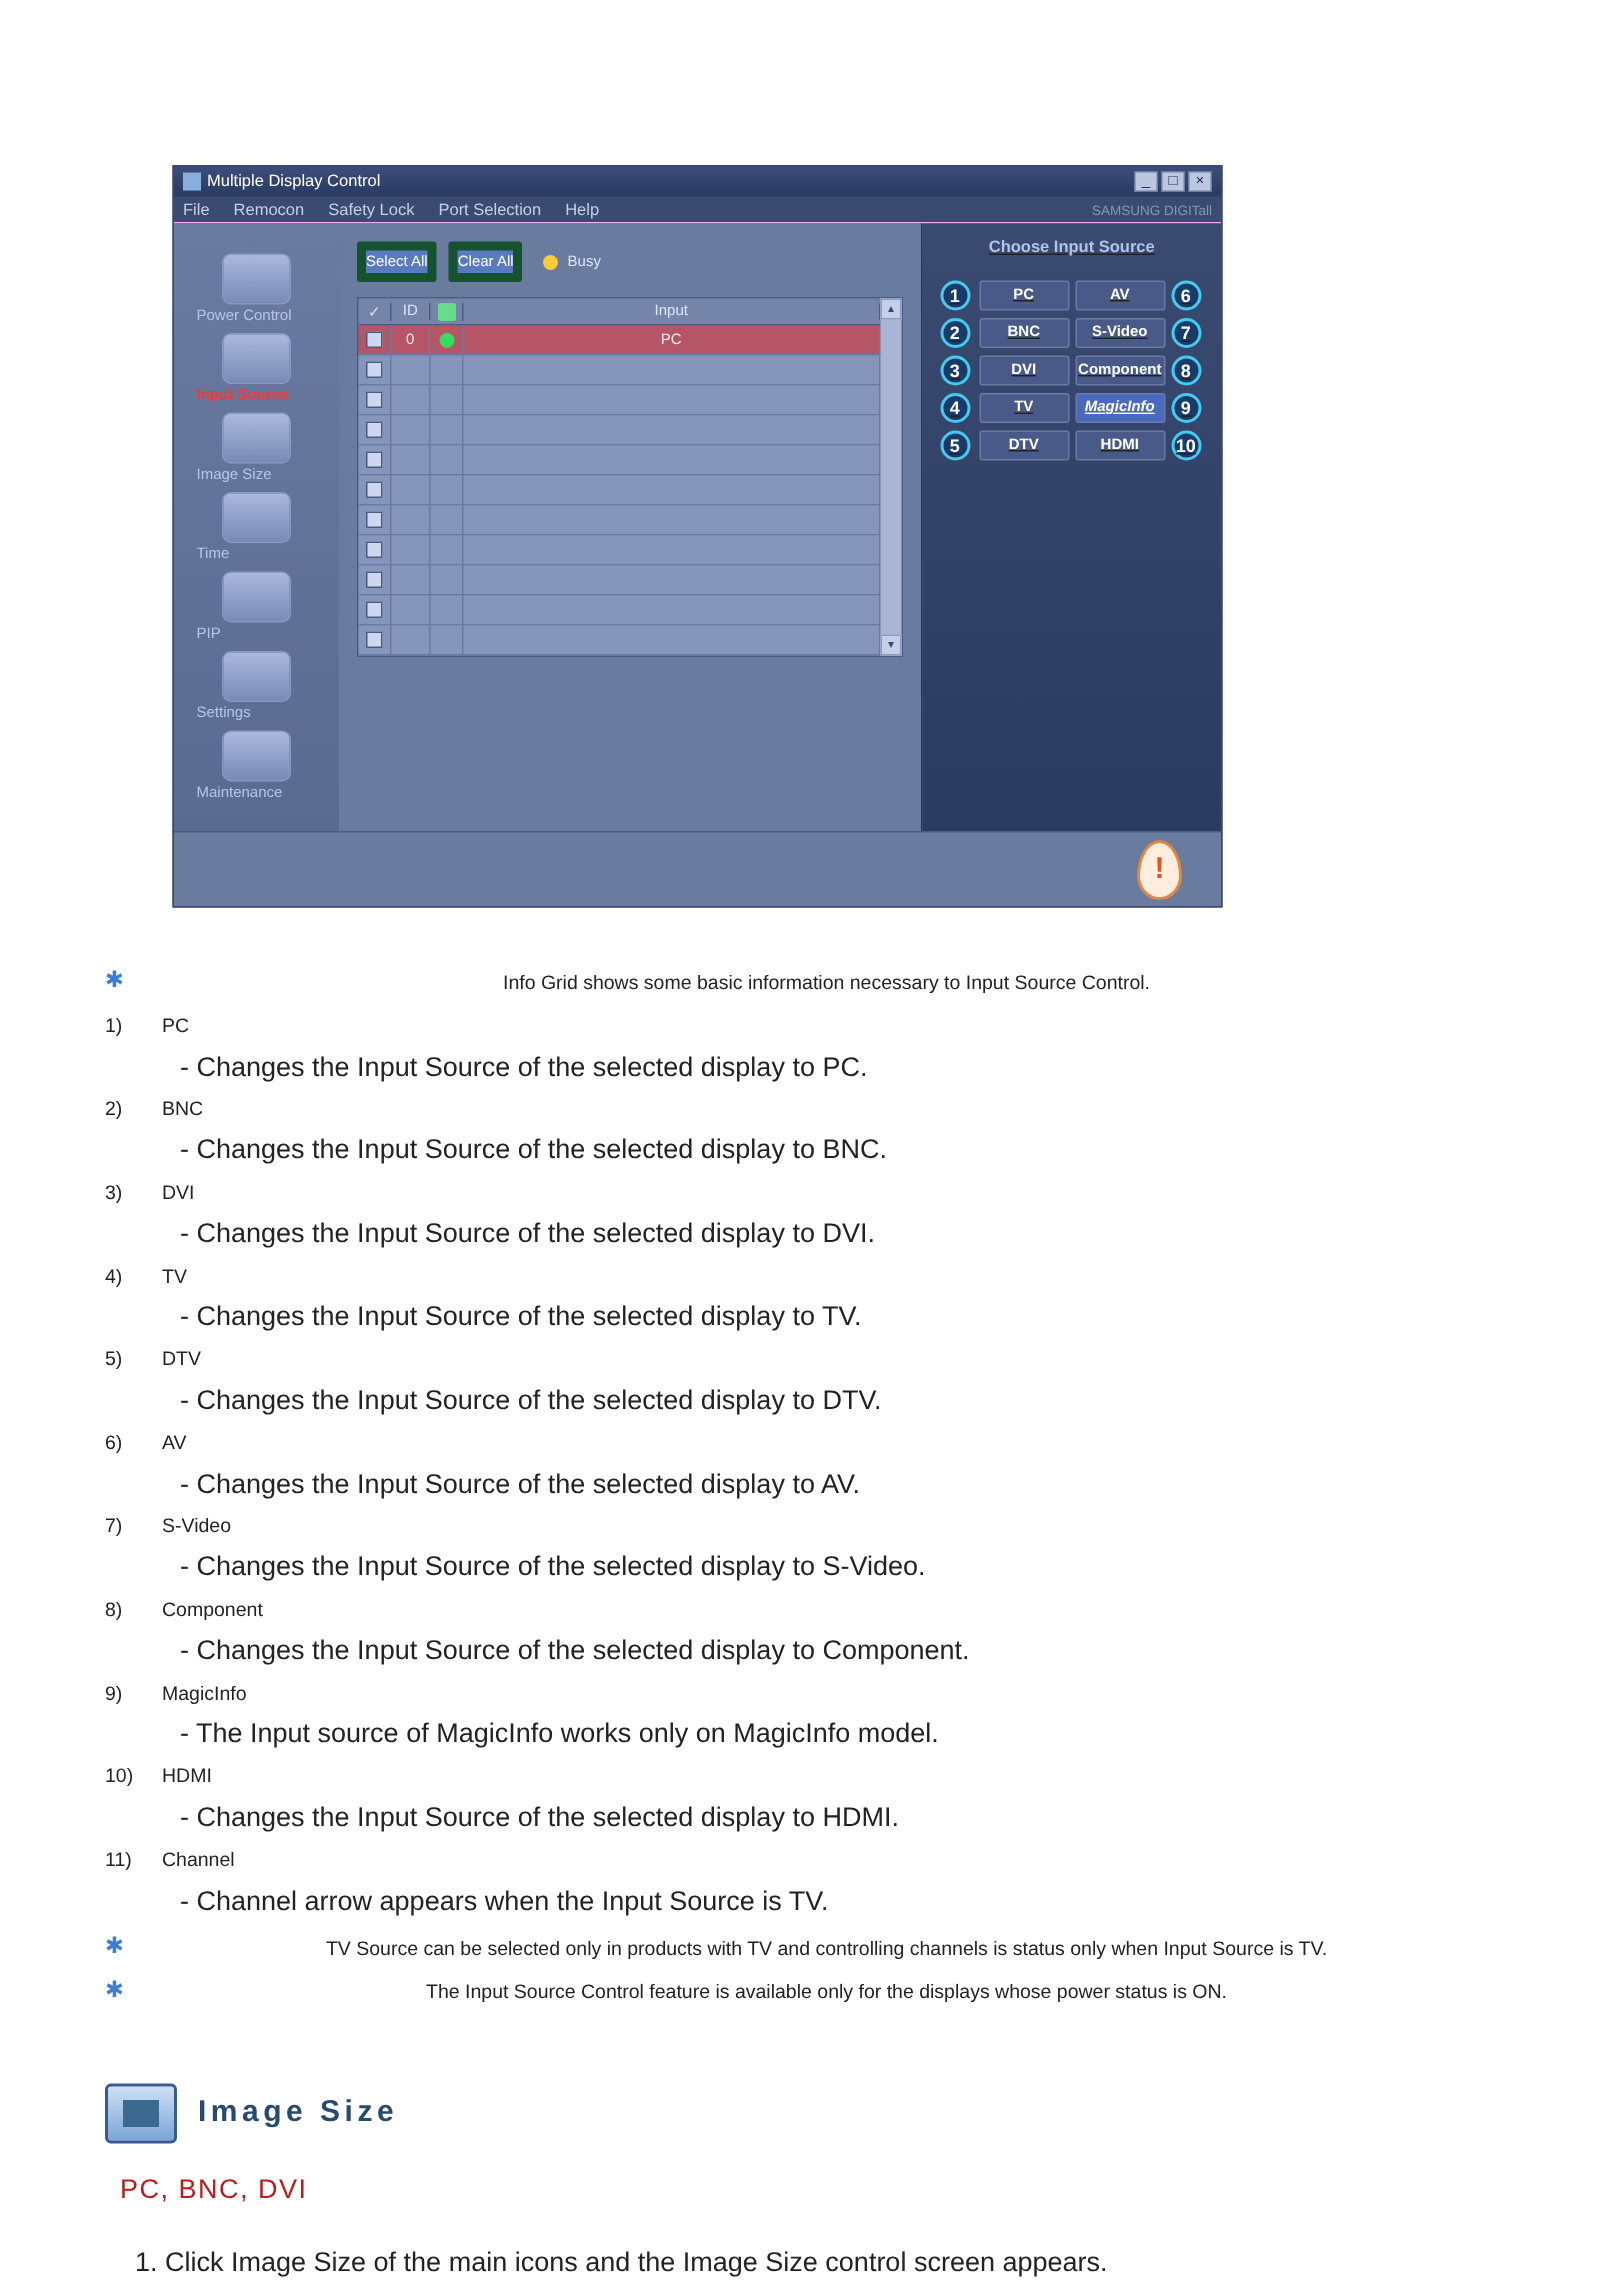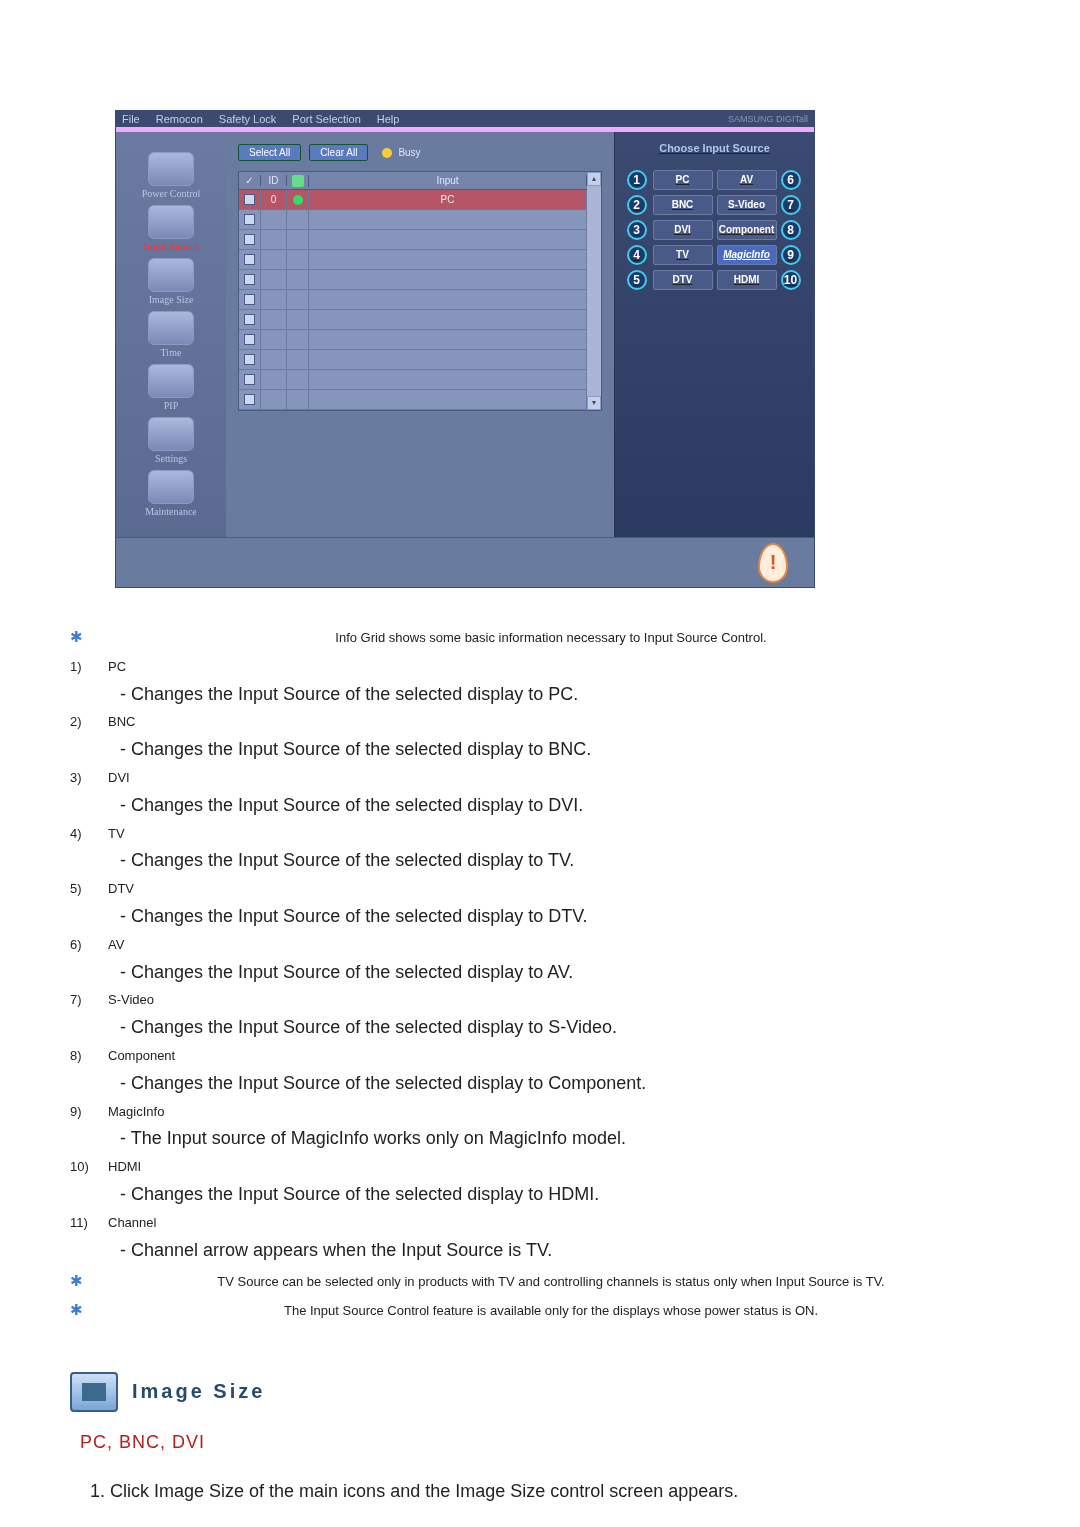--- a/index.html
+++ b/index.html
@@ -41,21 +41,21 @@
       border: 1px solid #6a7ca5; font-size: 10px; text-align: center;
       line-height: 11px; color: #1a2a50;
     }
     .menubar {
       background: #3a4a70;
       color: #c5d0e8;
       font-size: 11px;
       padding: 2px 6px;
       display: flex;
       gap: 16px;
-      border-bottom: 5px solid #f0abfc;
+      border-bottom: 1px solid #f0abfc;
       align-items: center;
     }
     .menubar .brand {
       margin-left: auto;
       font-size: 9px;
       color: #8895b5;
     }
 
     .main-area {
       display: flex;
@@ -67,24 +67,23 @@
       width: 110px;
       background: linear-gradient(#6a7aa0, #5a6a90);
       display: flex;
       flex-direction: column;
       align-items: center;
       padding: 20px 0;
       gap: 6px;
     }
     .sidebar-item {
       width: 80px;
-      text-align: center;
+      text-align: left;
       color: #b8c5e8;
       font-size: 10px;
-      font-family: Liberation Serif, serif;
     }
     .sidebar-item.active .sidebar-label { color: #ff3333; font-weight: bold; }
     .sidebar-icon {
       width: 46px; height: 34px;
       margin: 0 auto 2px;
       background: linear-gradient(#aab8dd, #7a8ab5);
       border-radius: 6px;
       border: 1px solid #8a9ac5;
       display: flex; align-items:center; justify-content:center;
     }
@@ -92,24 +91,24 @@
 
     
     .content {
       flex: 1;
       padding: 12px;
       position: relative;
     }
     .top-buttons { display: flex; gap: 8px; align-items: center; margin-bottom: 10px; }
     .btn {
       background: #5a7ac0;
-      border: 1px solid #14532d;
+      border: 6px solid #14532d;
       color: #fff;
       font-size: 10px;
-      padding: 2px 10px;
+      padding: 2px 0;
       border-radius: 2px;
     }
     .busy-indicator {
       display: flex; align-items: center; gap: 6px;
       font-size: 10px; color: #dde5ff;
       margin-left: 6px;
     }
     .busy-dot {
       width: 10px; height: 10px; border-radius: 50%; background: #ffcc33;
       display: inline-block;
@@ -262,20 +261,31 @@
       font-size: 18px; letter-spacing: 1px; color: #b91c1c;
       margin: 10px 0 28px 10px;
     }
     .instruction { font-size: 18px; margin-left: 20px; }
   </style>
 </head>
 <body>
 
 <div class="window">
 
+  <div class="titlebar">
+    <div class="titlebar-title">
+      <span class="titlebar-icon"></span>
+      <span>Multiple Display Control</span>
+    </div>
+    <div class="titlebar-buttons">
+      <span class="tb-btn">_</span>
+      <span class="tb-btn">□</span>
+      <span class="tb-btn">×</span>
+    </div>
+  </div>
 
   <div class="menubar">
     <span>File</span>
     <span>Remocon</span>
     <span>Safety Lock</span>
     <span>Port Selection</span>
     <span>Help</span>
     <span class="brand">SAMSUNG DIGITall</span>
   </div>
 

